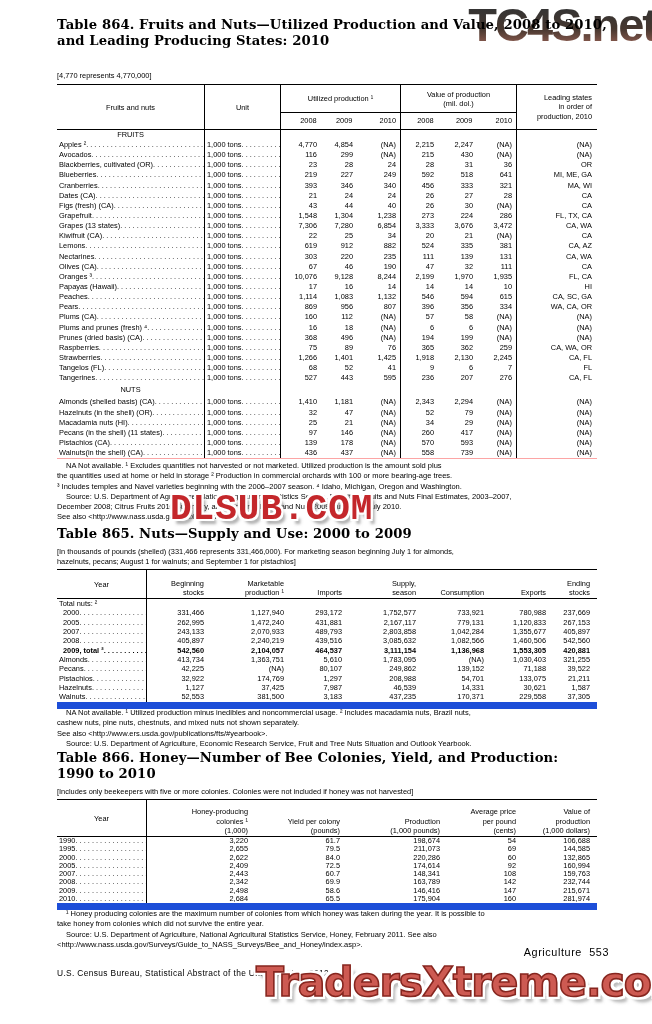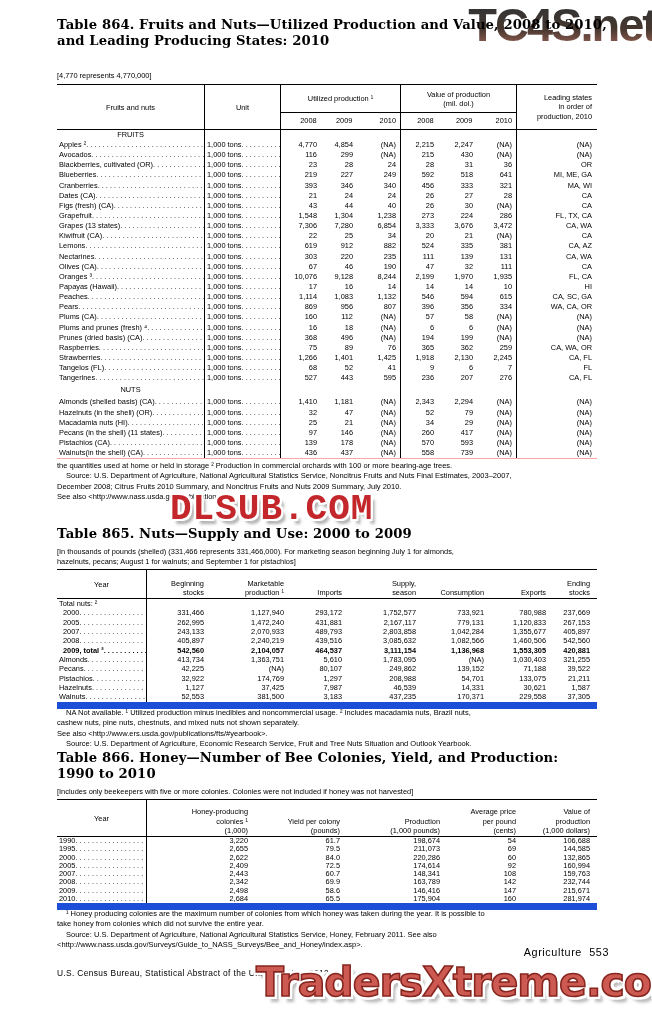--- a/index.html
+++ b/index.html
@@ -672,21 +672,23 @@
         <div class="cell num w-c br">(NA)</div>
         <div class="cell num w-d">558</div>
         <div class="cell num w-e">739</div>
         <div class="cell num w-f br">(NA)</div>
         <div class="cell w-st st">(NA)</div>
       </div>
     </div>
 </div>
 
 <div class="abs fnblock t864-notes">
+    <div class="fn ind1">NA Not available. ¹ Excludes quantities not harvested or not marketed. Utilized production is the amount sold plus</div>
     <div class="fn">the quantities used at home or held in storage ² Production in commercial orchards with 100 or more bearing-age trees.</div>
+    <div class="fn">³ Includes temples and Navel varieties beginning with the 2006–2007 season. ⁴ Idaho, Michigan, Oregon and Washington.</div>
     <div class="fn ind1">Source: U.S. Department of Agriculture, National Agricultural Statistics Service, Noncitrus Fruits and Nuts Final Estimates, 2003–2007,</div>
     <div class="fn">December 2008; Citrus Fruits 2010 Summary, and Noncitrus Fruits and Nuts 2009 Summary, July 2010.</div>
     <div class="fn">See also &lt;http://www.nass.usda.gov/Publications/&gt;.</div>
   </div>
 
 <div class="wm wm-mid">DLSUB.COM</div>
 
 <div class="abs ttl t865-title">
     <div>Table 865. Nuts—Supply and Use: 2000 to 2009</div>
   </div>

